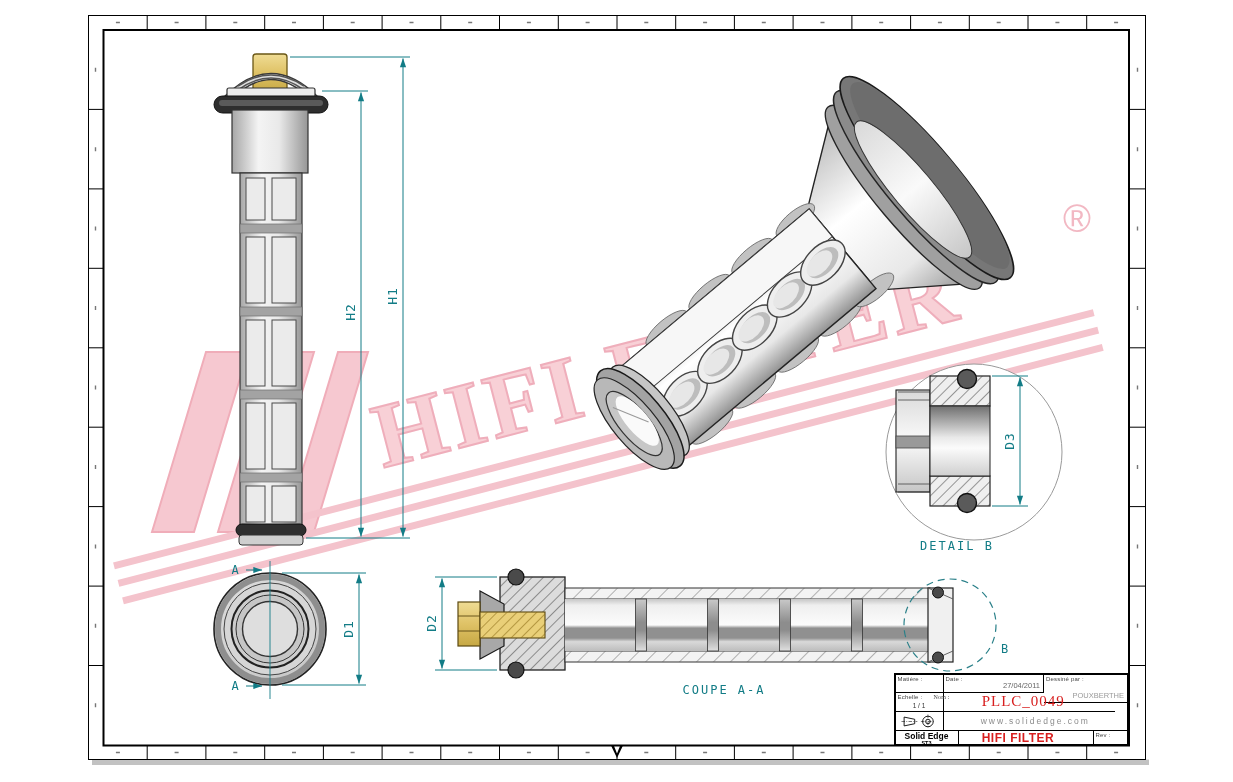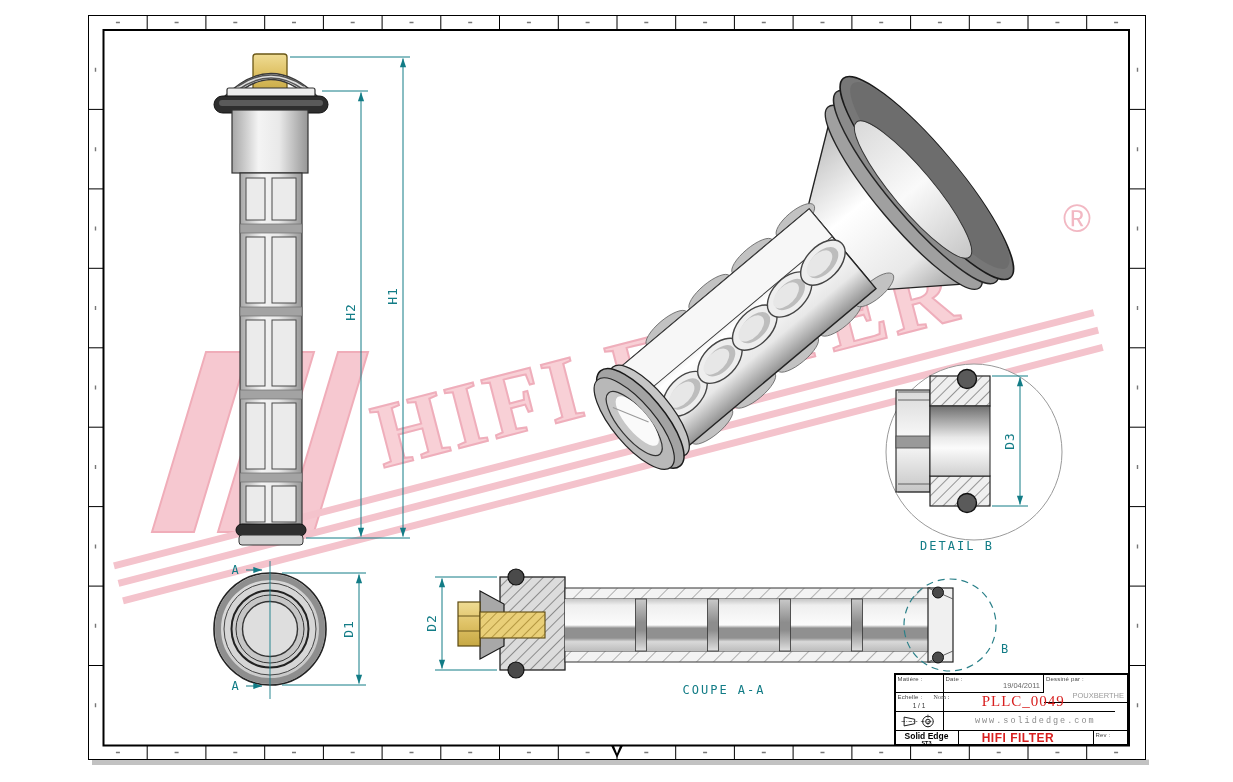--- a/index.html
+++ b/index.html
@@ -317,21 +317,21 @@
   </g>
 </svg>
 
 <div class="titleblock">
 
   <div class="cell b-r b-b" style="left:0;top:0;width:48px;height:18px;">
     <span class="lbl">Matière :</span>
   </div>
   <div class="cell b-r b-b" style="left:48px;top:0;width:100.5px;height:18px;">
     <span class="lbl">Date :</span>
-    <span class="val-right">19/04/2011</span>
+    <span class="val-right">27/04/2011</span>
   </div>
   <div class="cell b-b" style="left:148.5px;top:0;width:83px;height:28px;">
     <span class="lbl">Dessiné par :</span>
     <span class="val-right val-gray">POUXBERTHE</span>
   </div>
 
   <div class="cell b-r b-b" style="left:0;top:18px;width:48px;height:19px;">
     <span class="lbl">Echelle :</span>
     <span class="val-center scale-val">1 / 1</span>
   </div>
@@ -343,21 +343,21 @@
   <div class="cell b-r b-b" style="left:0;top:37px;width:48px;height:19px;">
     <svg class="projicons" width="44" height="15" viewBox="0 0 44 17">
       <polygon points="4,3.5 16,6 16,11 4,13.5" fill="none" stroke="#000" stroke-width="1"></polygon>
       <line x1="1" y1="8.5" x2="19" y2="8.5" stroke="#000" stroke-width="0.6" stroke-dasharray="4 1.5 1 1.5"></line>
       <circle cx="31" cy="8.5" r="6" fill="none" stroke="#000" stroke-width="1"></circle>
       <circle cx="31" cy="8.5" r="2.6" fill="none" stroke="#000" stroke-width="1"></circle>
       <line x1="23" y1="8.5" x2="39" y2="8.5" stroke="#000" stroke-width="0.6" stroke-dasharray="4 1.5 1 1.5"></line>
       <line x1="31" y1="0.5" x2="31" y2="16.5" stroke="#000" stroke-width="0.6" stroke-dasharray="4 1.5 1 1.5"></line>
     </svg>
   </div>
-  <div class="cell b-b" style="left:48px;top:37px;width:183.5px;height:19px;font-family:Liberation Mono, monospace;">
+  <div class="cell b-b" style="left:48px;top:37px;width:183.5px;height:19px;">
     <span class="val-center www-val">www.solidedge.com</span>
   </div>
 
   <div class="cell b-r" style="left:0;top:56px;width:63px;height:12.5px;">
     <span class="se-name">Solid Edge</span>
     <span class="se-ver">ST3</span>
   </div>
   <div class="cell b-r" style="left:48px;top:56px;width:150px;height:12.5px;">
     <span class="company-val">HIFI FILTER</span>
   </div>

